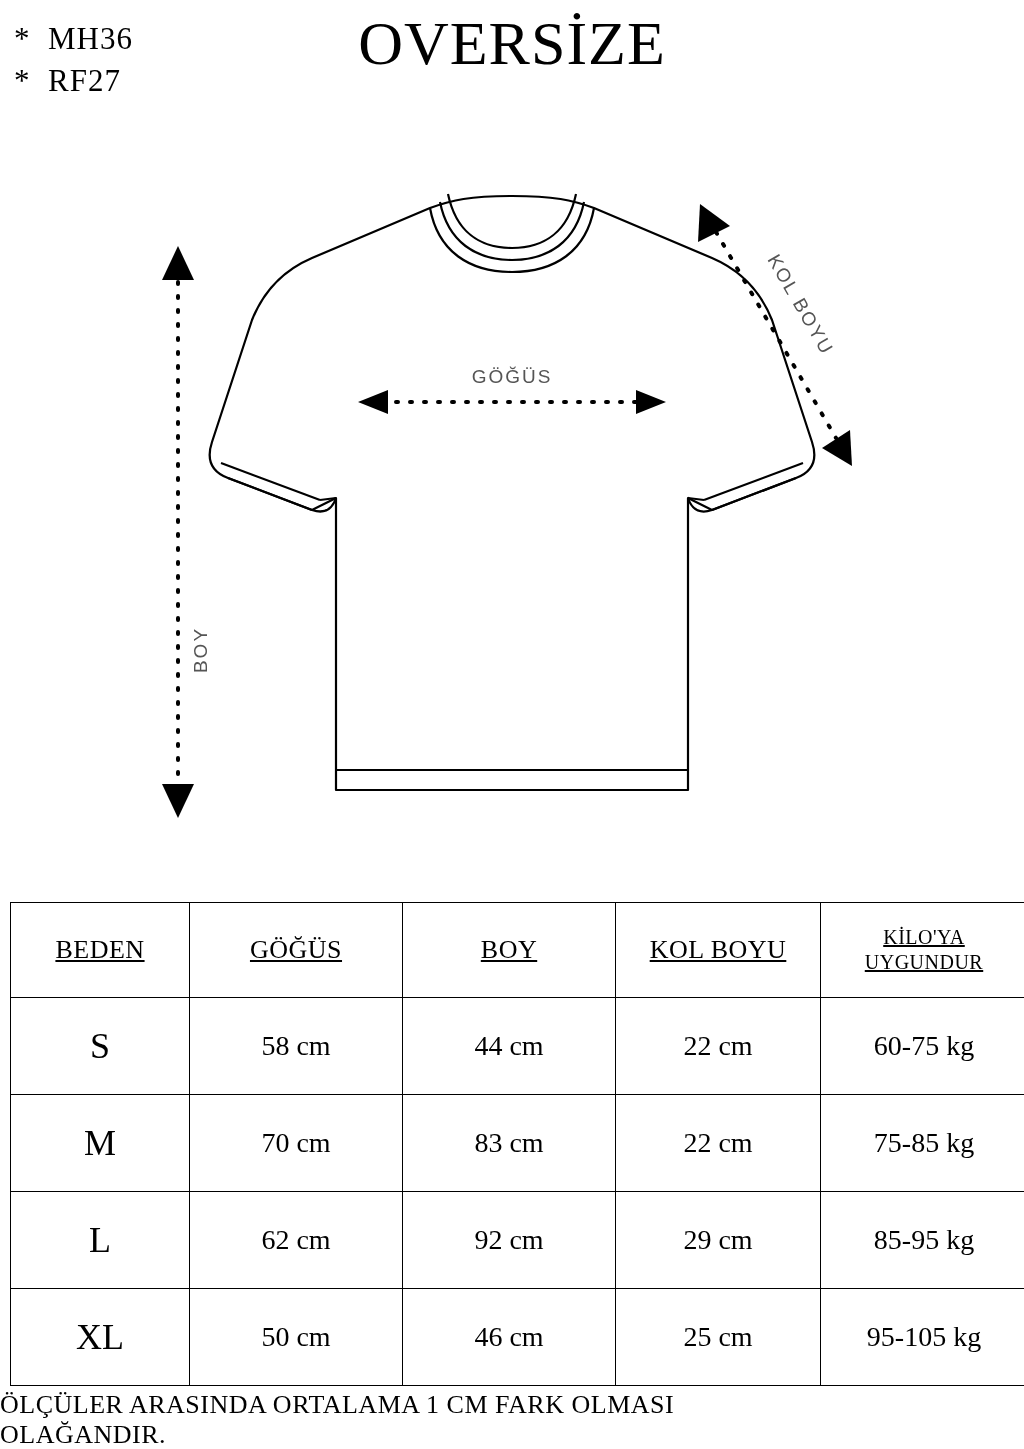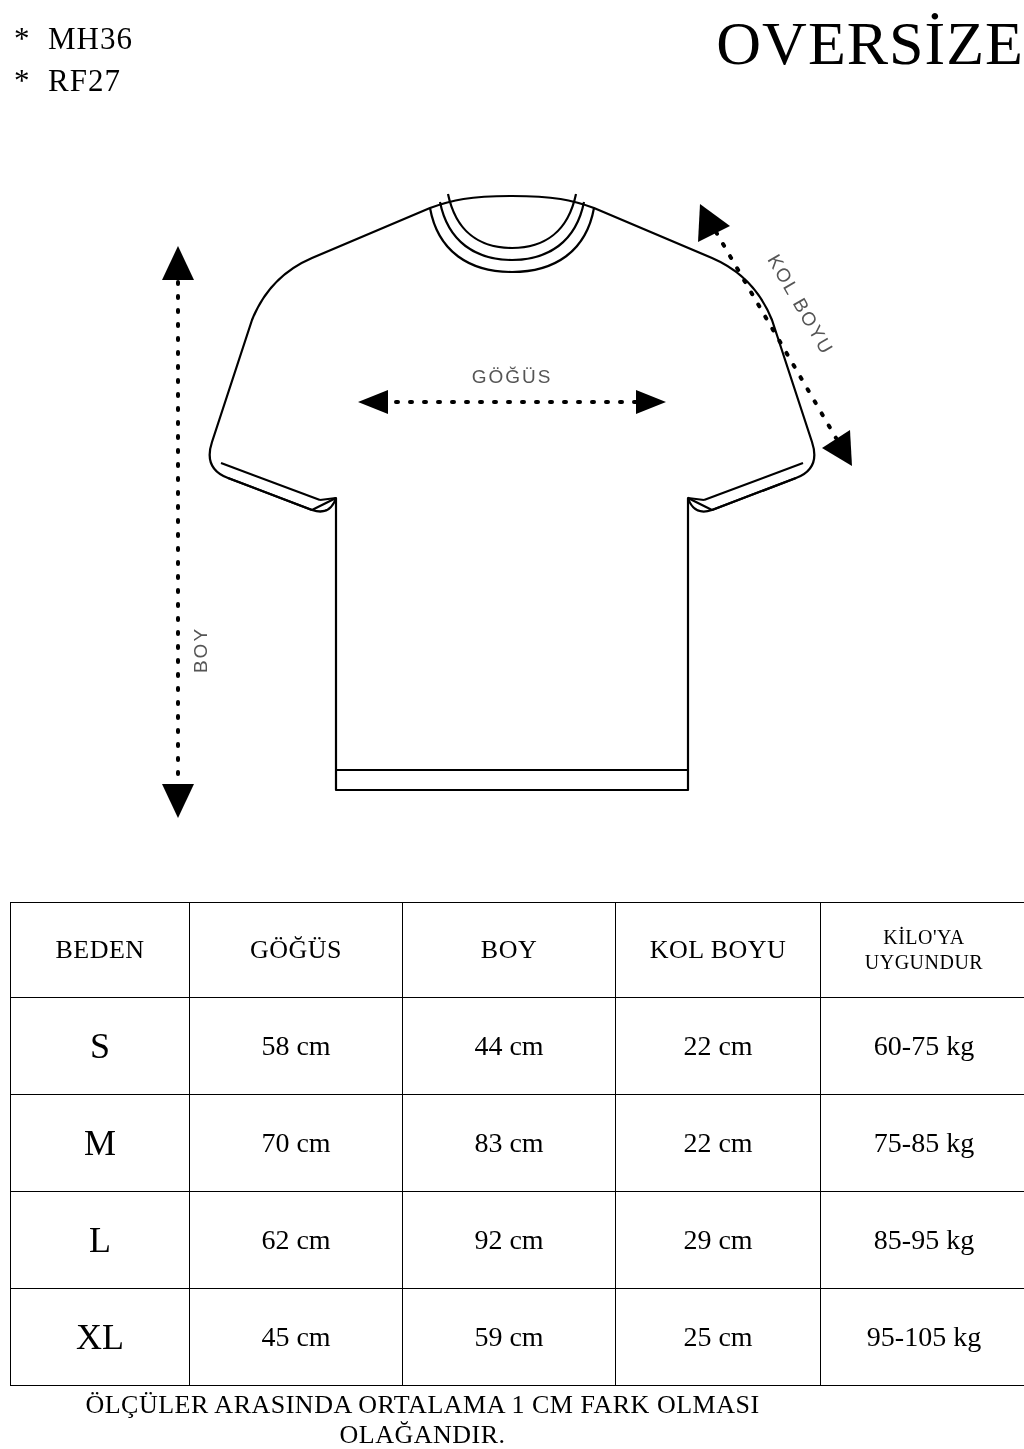--- a/index.html
+++ b/index.html
@@ -28,21 +28,21 @@
   }
   .codes div {
     white-space: pre;
   }
 
   .title {
     position: absolute;
     top: 8px;
     left: 0;
     width: 1024px;
-    text-align: right;
+    text-align: center;
     font-family: "Liberation Serif", serif;
     font-size: 62px;
     letter-spacing: 1px;
     font-weight: 400;
   }
 
   
   .illustration {
     position: absolute;
     top: 180px;
@@ -71,20 +71,21 @@
     border: 1px solid #000;
     text-align: center;
     vertical-align: middle;
     font-family: "Liberation Serif", serif;
   }
   table.size-table thead th {
     height: 92px;
     font-weight: 400;
     font-size: 26px;
     letter-spacing: 0.5px;
+    text-decoration: underline;
   }
   table.size-table thead th.small-head {
     font-size: 20px;
     line-height: 1.25;
   }
   table.size-table tbody td {
     height: 94px;
     font-size: 28px;
   }
   table.size-table tbody td.size-label {
@@ -94,21 +95,21 @@
   table.size-table thead th {
     border-top-left-radius: 14px;
     border-top-right-radius: 14px;
   }
 
   .footnote {
     position: absolute;
     top: 1390px;
     left: 0;
     width: 845px;
-    text-align: center;
+    text-align: left;
     font-family: "Liberation Serif", serif;
     font-size: 26px;
     letter-spacing: 0.5px;
   }
 
   .svg-label {
     font-family: "Liberation Sans", sans-serif;
     font-size: 19px;
     letter-spacing: 2px;
     fill: #555;
@@ -223,22 +224,22 @@
       </tr>
       <tr>
         <td class="size-label">L</td>
         <td>62 cm</td>
         <td>92 cm</td>
         <td>29 cm</td>
         <td>85-95 kg</td>
       </tr>
       <tr>
         <td class="size-label">XL</td>
-        <td>45 cm</td>
-        <td>59 cm</td>
+        <td>50 cm</td>
+        <td>46 cm</td>
         <td>25 cm</td>
         <td>95-105 kg</td>
       </tr>
     </tbody>
   </table>
 </div>
 
 <div class="footnote">ÖLÇÜLER ARASINDA ORTALAMA 1 CM FARK OLMASI OLAĞANDIR.</div>
 
 </body></html>

